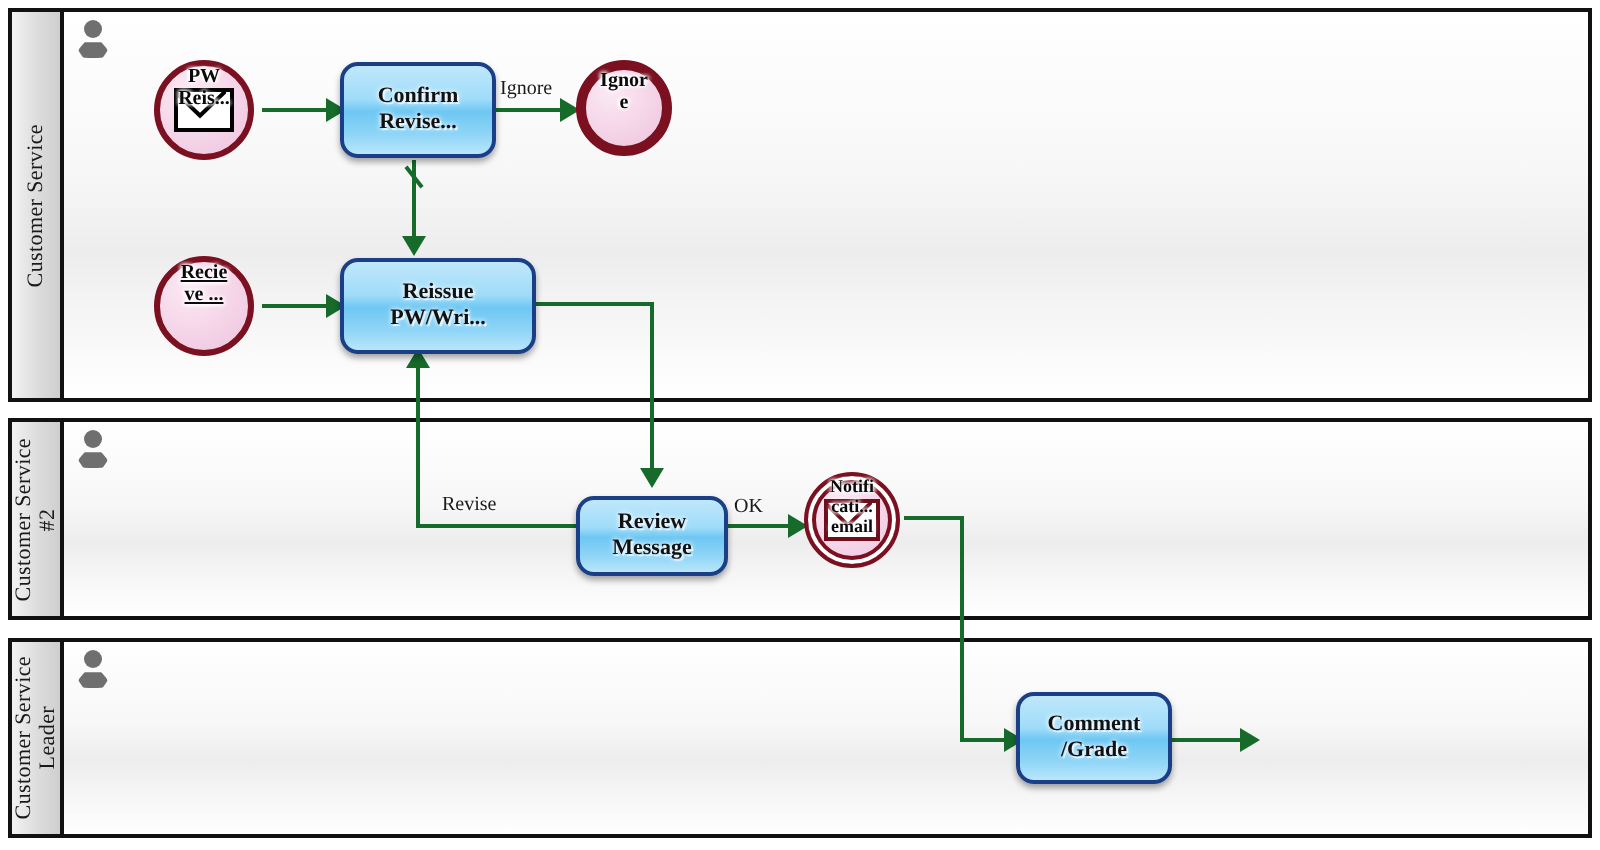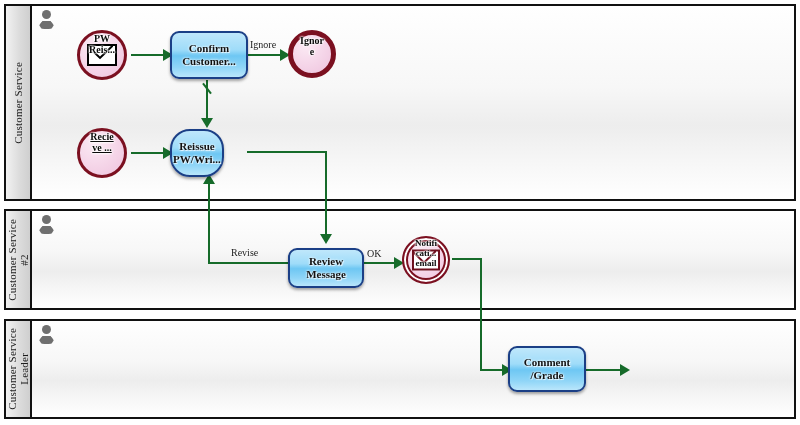--- a/index.html
+++ b/index.html
@@ -132,21 +132,21 @@
   <div class="seq h" style="left:131px;top:152px;width:36px;"></div>
   <div class="arrow r" style="left:163px;top:147px;"></div>
 
   <div class="seq h" style="left:247px;top:151px;width:80px;"></div>
   <div class="seq v" style="left:325px;top:151px;height:87px;"></div>
   <div class="arrow d" style="left:320px;top:234px;"></div>
 
   <div class="seq h" style="left:208px;top:262px;width:82px;"></div>
   <div class="seq v" style="left:208px;top:182px;height:81px;"></div>
   <div class="arrow u" style="left:203px;top:174px;"></div>
-  <div class="edge-lbl" style="left:231px;top:247px;">Revise</div>
+  <div class="edge-lbl" style="left:221px;top:247px;">Revise</div>
 
   <div class="seq h" style="left:362px;top:262px;width:38px;"></div>
   <div class="arrow r" style="left:394px;top:257px;"></div>
   <div class="edge-lbl" style="left:367px;top:248px;">OK</div>
 
   <div class="seq h" style="left:452px;top:258px;width:30px;"></div>
   <div class="seq v" style="left:480px;top:258px;height:112px;"></div>
   <div class="seq h" style="left:480px;top:369px;width:28px;"></div>
   <div class="arrow r" style="left:502px;top:364px;"></div>
 
@@ -154,34 +154,34 @@
   <div class="arrow r" style="left:620px;top:364px;"></div>
 
   <div class="node event start" style="left:77px;top:30px;width:50px;height:50px;">
     <div class="envelope" style="width:26px;height:18px;"></div>
     <div class="lbl" style="white-space:pre-line;">PW
 Reis...</div>
   </div>
 
   <div class="node task" style="left:170px;top:31px;width:78px;height:48px;">
     <div class="lbl" style="white-space:pre-line;">Confirm
-Customer...</div>
+Revise...</div>
   </div>
 
   <div class="node event end" style="left:288px;top:30px;width:48px;height:48px;">
     <div class="lbl" style="white-space:pre-line;">Ignor
 e</div>
   </div>
 
   <div class="node event start" style="left:77px;top:128px;width:50px;height:50px;">
     <div class="lbl" style="white-space:pre-line;text-decoration:underline;">Recie
 ve ...</div>
   </div>
 
-  <div class="node task" style="left:170px;top:129px;width:54px;height:48px;border-radius:20px;">
+  <div class="node task" style="left:170px;top:129px;width:98px;height:48px;">
     <div class="lbl" style="white-space:pre-line;">Reissue
 PW/Wri...</div>
   </div>
 
   <div class="node task" style="left:288px;top:248px;width:76px;height:40px;">
     <div class="lbl" style="white-space:pre-line;">Review
 Message</div>
   </div>
 
   <div class="node event intermediate" style="left:402px;top:236px;width:48px;height:48px;">

